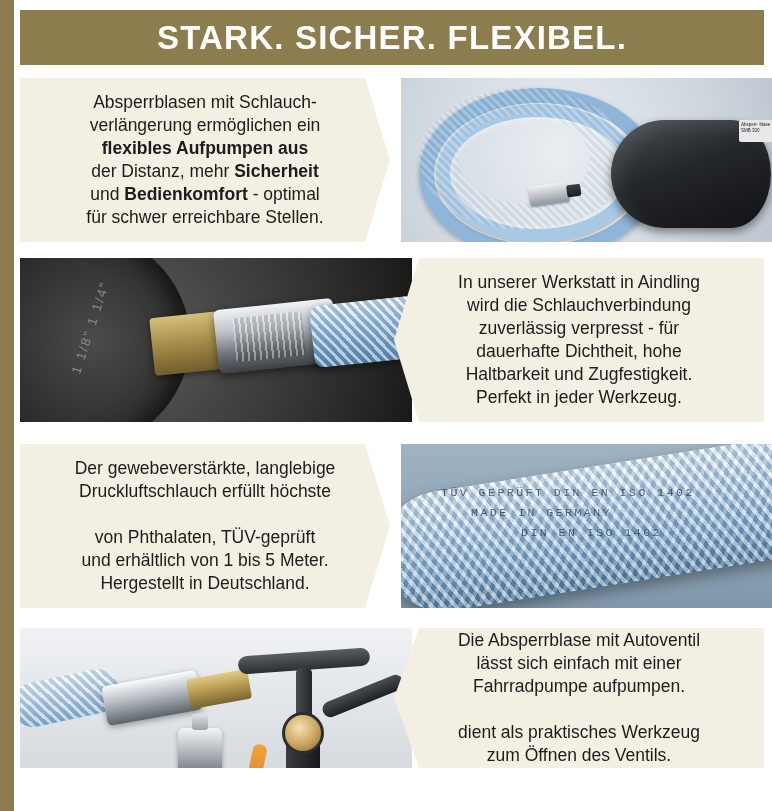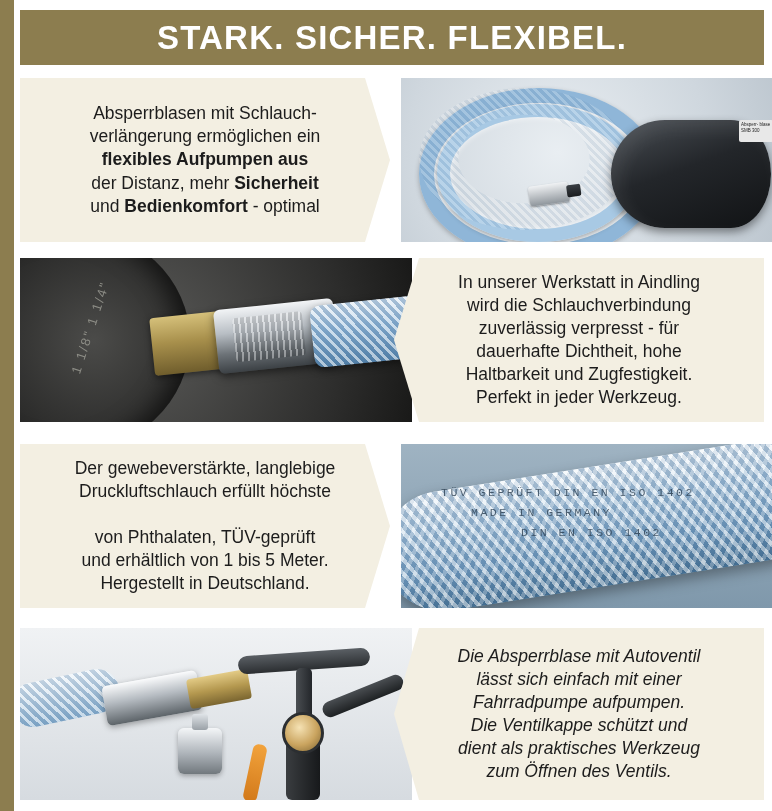--- a/index.html
+++ b/index.html
@@ -58,21 +58,21 @@
   .row {
     position: absolute;
     left: 6px;
     width: 744px;
     height: 164px;
   }
   .row1 { top: 78px; }
   .row2 { top: 258px; }
   .row3 { top: 444px; }
   .row4 { top: 628px; }
-  .row4.tall { height: 172px; font-style: italic; }
+  .row4.tall { height: 140px; }
 
   .panel-text {
     position: absolute;
     top: 0;
     height: 100%;
     background: #f3efe2;
     box-sizing: border-box;
     display: flex;
     align-items: center;
     justify-content: center;
@@ -465,20 +465,21 @@
     </div>
 
     <div class="row row1">
       <div class="panel-text text-left">
         <p>
           <span>Absperrblasen mit Schlauch-</span><br>
           <span>verlängerung ermöglichen ein</span><br>
           <b>flexibles Aufpumpen aus</b><br>
           <span>der Distanz, mehr <b>Sicherheit</b></span><br>
           <span>und <b>Bedienkomfort</b> - optimal</span><br>
+          <span>für schwer erreichbare Stellen.</span>
         </p>
       </div>
       <div class="panel-img img-right">
         <div class="ill1">
           <div class="coil"></div>
           <div class="coil inner2"></div>
           <div class="coil-hatch"></div>
           <div class="fitting"></div>
           <div class="bladder"></div>
           <div class="bladder-label">Absperr-
@@ -544,21 +545,21 @@
           <div class="pump-gauge"></div>
           <div class="pump-orange"></div>
           <div class="pump-hose"></div>
         </div>
       </div>
       <div class="panel-text text-right">
         <p>
           <span>Die Absperrblase mit Autoventil</span><br>
           <span>lässt sich einfach mit einer</span><br>
           <span>Fahrradpumpe aufpumpen.</span><br>
-          <span>Die Ventilkappe schützt und</span><br>
+          <br>
           <span>dient als praktisches Werkzeug</span><br>
           <span>zum Öffnen des Ventils.</span>
         </p>
       </div>
     </div>
 
   </div>
 </div>
 
 </body></html>

